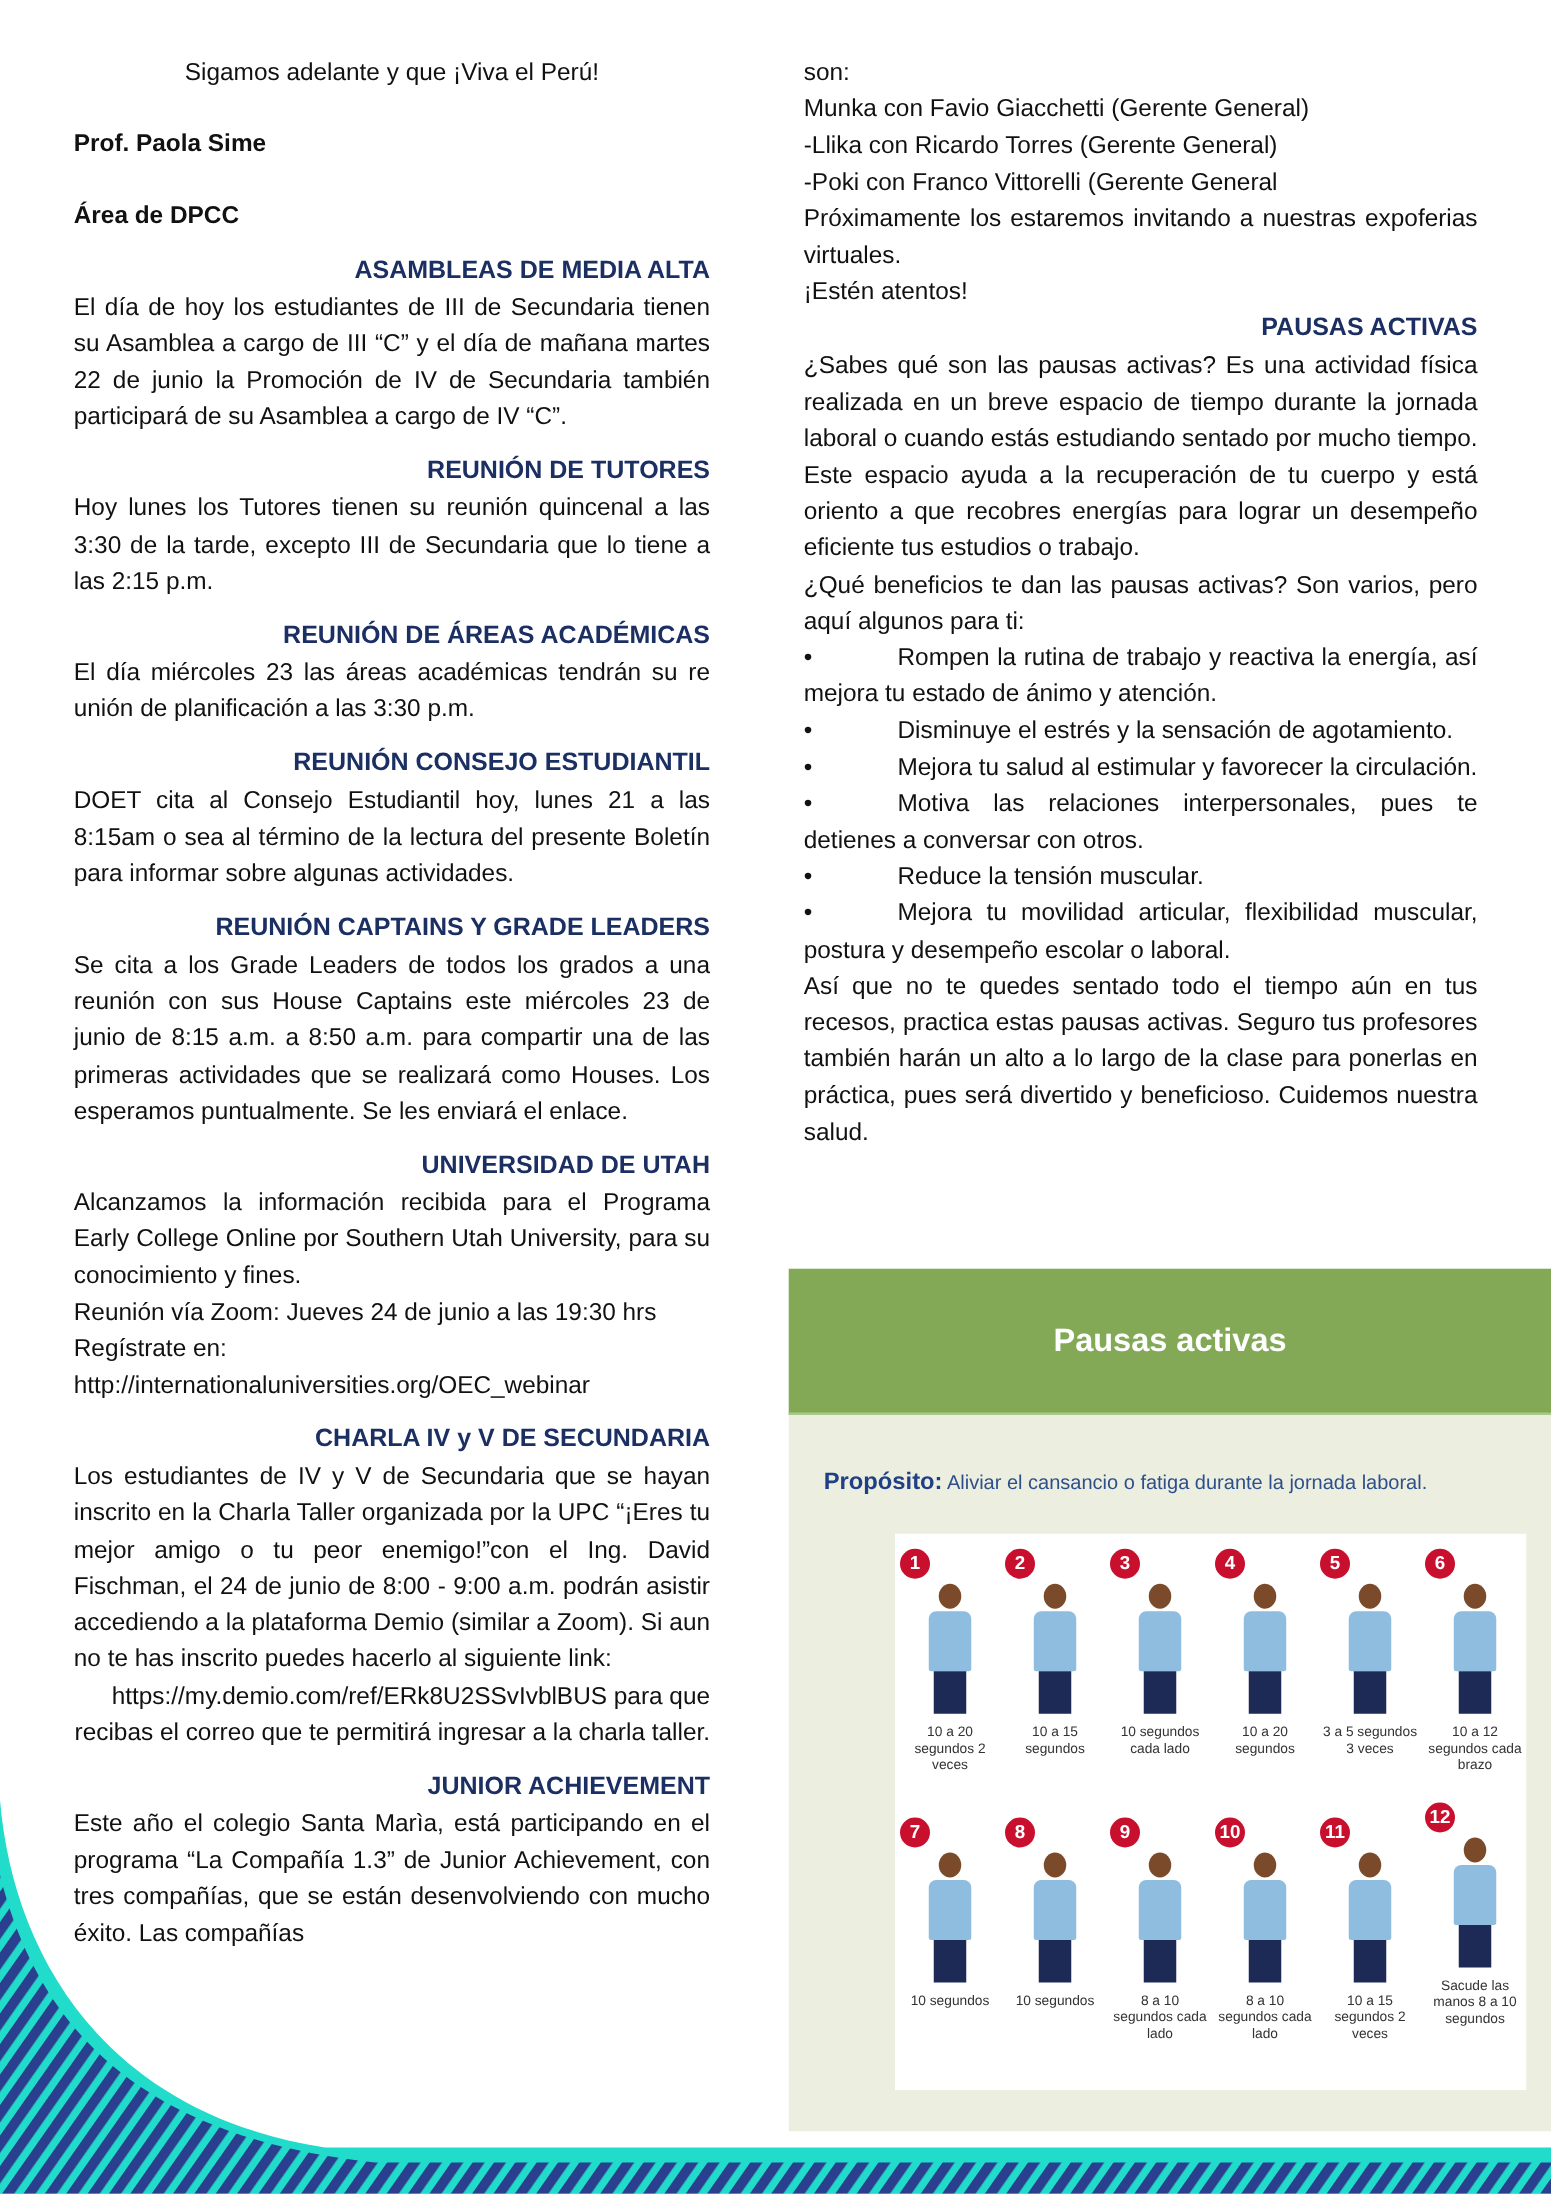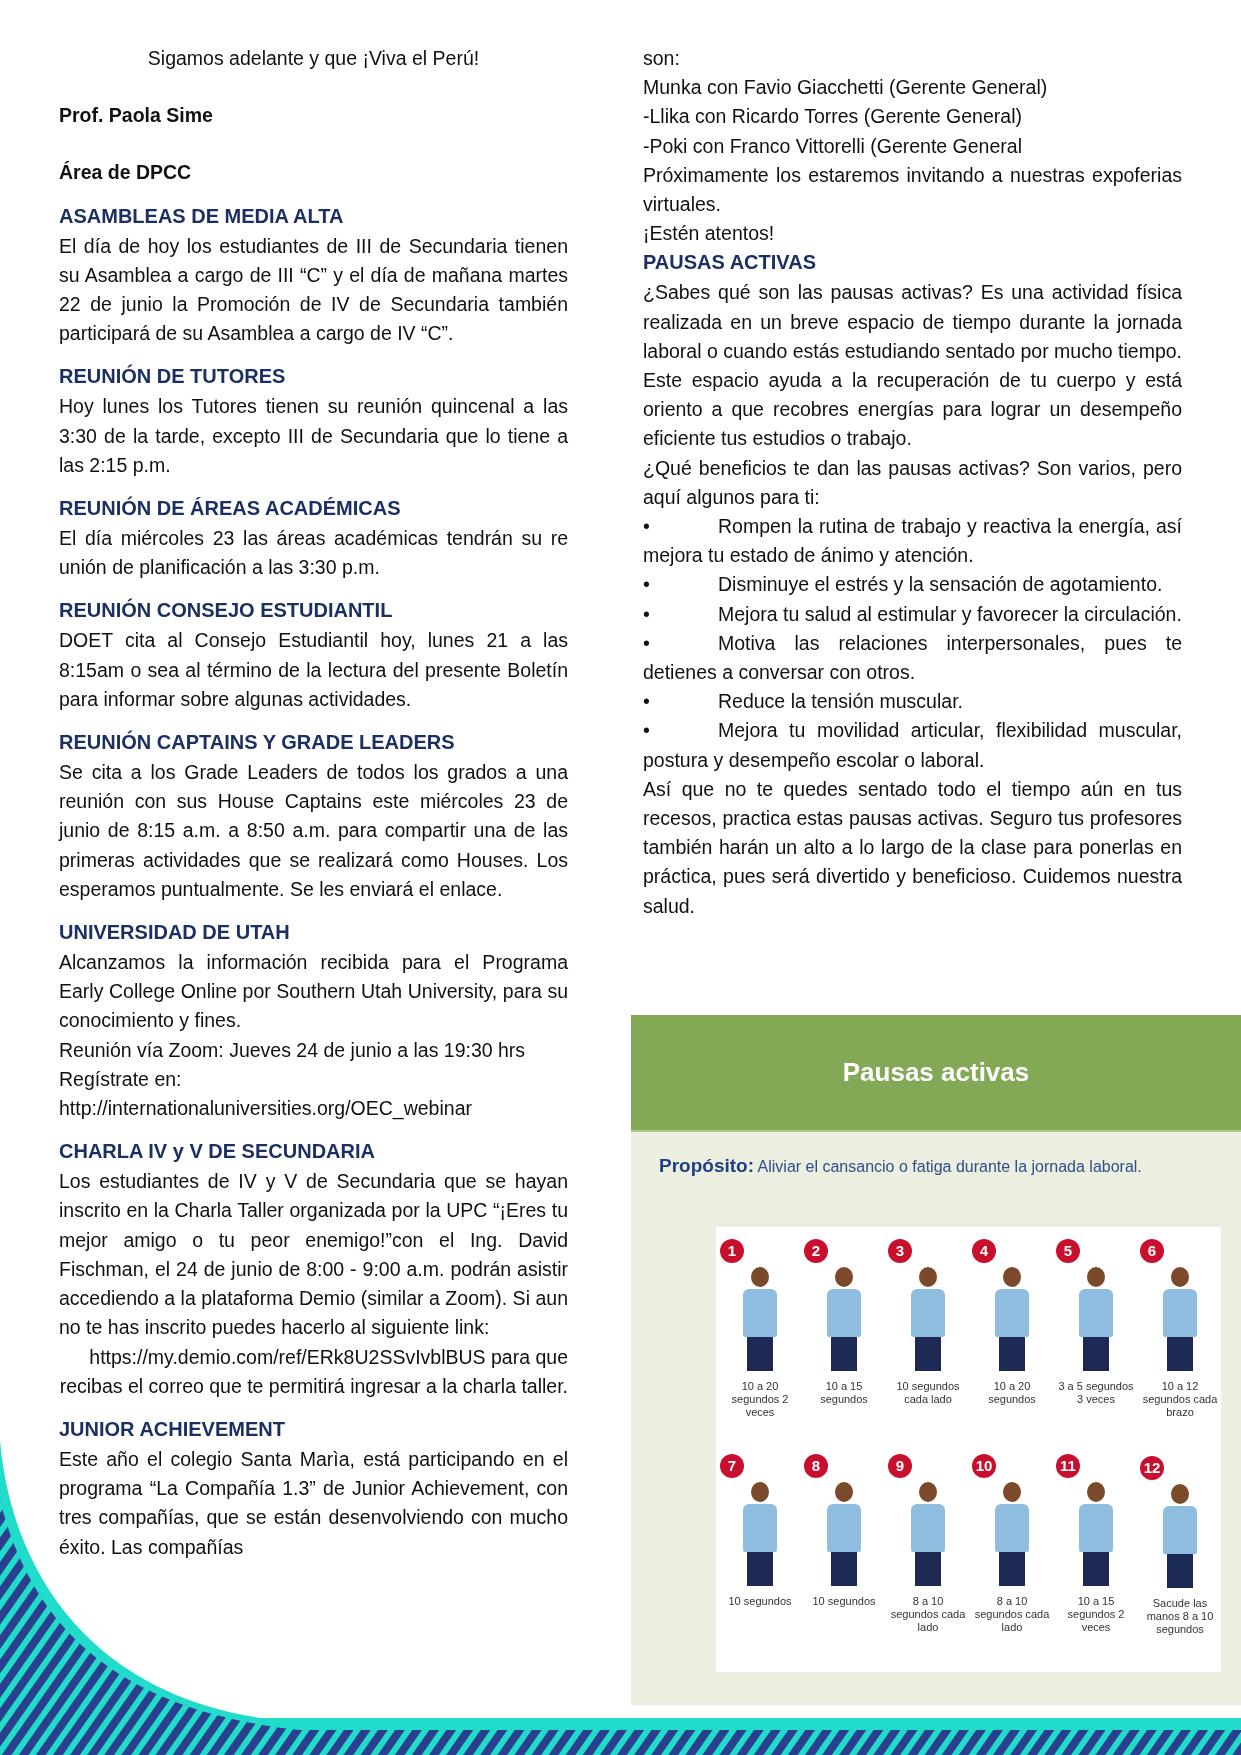--- a/index.html
+++ b/index.html
@@ -3,29 +3,29 @@
 <meta charset="utf-8">
 <style>
   html, body { margin:0; padding:0; }
   body { width:1241px; height:1755px; position:relative; background:#ffffff; overflow:hidden;
          font-family:"Liberation Sans", sans-serif; color:#111; }
   .col { position:absolute; top:44px; font-size:19.5px; line-height:29.2px; }
   .col-left { left:59px; width:509px; }
   .col-right { left:643px; width:539px; }
   p { margin:0; text-align:justify; }
   .bold { font-weight:bold;margin-top:28px; }
-  h2 { margin:14px 0 2px 0; font-size:20px; line-height:28px; text-align:left; color:#1b2f63; font-weight:bold; }
+  h2 { margin:14px 0 2px 0; font-size:20px; line-height:28px; text-align:right; color:#1b2f63; font-weight:bold; }
   .nomargin { margin-top:0; }
   .bullet { display:block; text-align:justify; }
   .bullet .dot { display:inline-block; width:75px; }
   
   .info { position:absolute; left:631px; top:1015px; width:610px; height:690px; background:#eceedf; }
   .info-head { height:115px; background:#83a957; display:flex; align-items:center; justify-content:center;
                color:#fff; font-size:26px; font-weight:bold; border-bottom:2px solid #a9c98a; }
-  .purpose { position:absolute; left:28px; top:140px; font-size:16px; color:#2d4f8c; }
+  .purpose { position:absolute; left:28px; top:160px; font-size:16px; color:#2d4f8c; }
   .purpose b { color:#1f3f86; font-size:19px; }
   .panel { position:absolute; left:85px; top:212px; width:505px; height:445px; background:#fff; }
   .ex { position:absolute; width:80px; text-align:center; font-size:11px; line-height:13px; color:#333; }
   .ex .num { width:24px; height:24px; border-radius:50%; background:#c8102e; color:#fff; font-weight:bold;
              font-size:15px; line-height:24px; margin:0 auto 4px 0; text-align:center; }
   .ex .fig { margin:0 auto; width:34px; height:105px; position:relative; }
   .ex .fig .head { width:18px; height:20px; border-radius:50%; background:#7a4a2a; margin:0 auto; }
   .ex .fig .torso { width:34px; height:48px; background:#8fbde0; border-radius:6px 6px 2px 2px; margin-top:2px; }
   .ex .fig .legs { width:26px; height:34px; background:#1c2a55; margin:0 auto; }
   .ex .cap { margin-top:8px; }
@@ -186,21 +186,21 @@
       </div>
       <div class="ex" style="left: 340px; top: 227px;">
         <div class="num">11</div>
      <div class="fig">
        <div class="head"></div>
           <div class="torso"></div>
           <div class="legs"></div>
      </div>
      <div class="cap">10 a 15 segundos 2 veces</div>
       </div>
-      <div class="ex" style="left: 424px; top: 229px;">
+      <div class="ex" style="left: 424px; top: 215px;">
         <div class="num">12</div>
      <div class="fig">
        <div class="head"></div>
           <div class="torso"></div>
           <div class="legs"></div>
      </div>
      <div class="cap">Sacude las manos 8 a 10 segundos</div>
       </div>
     </div>
 </div>

